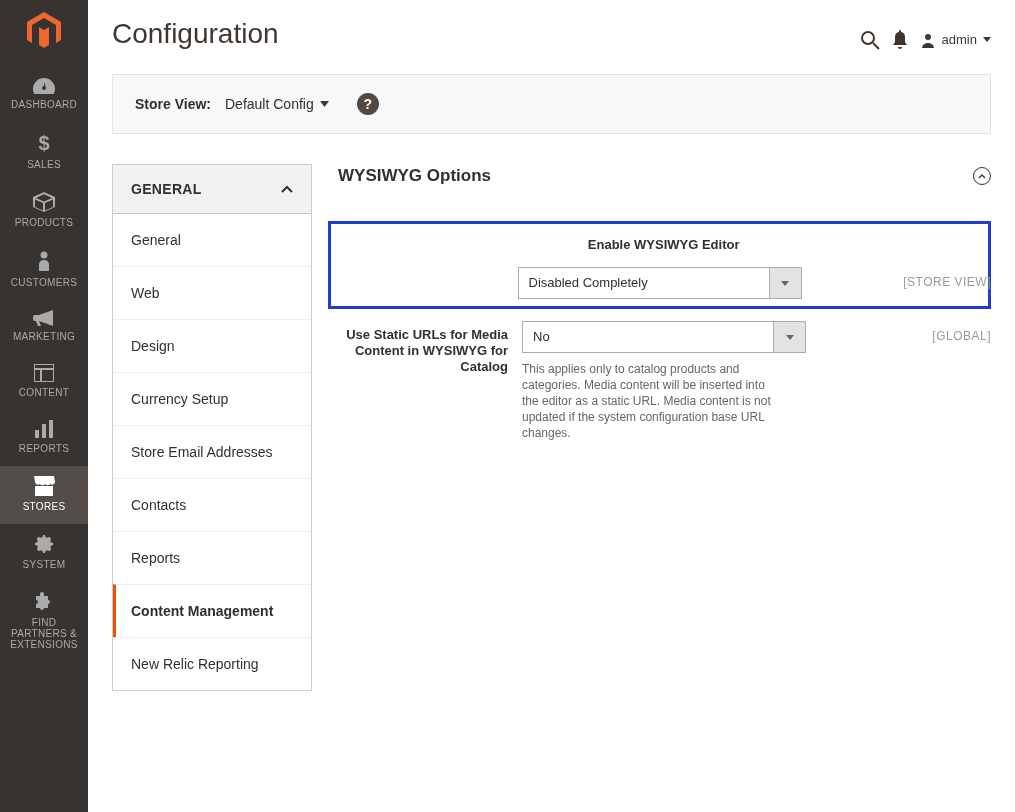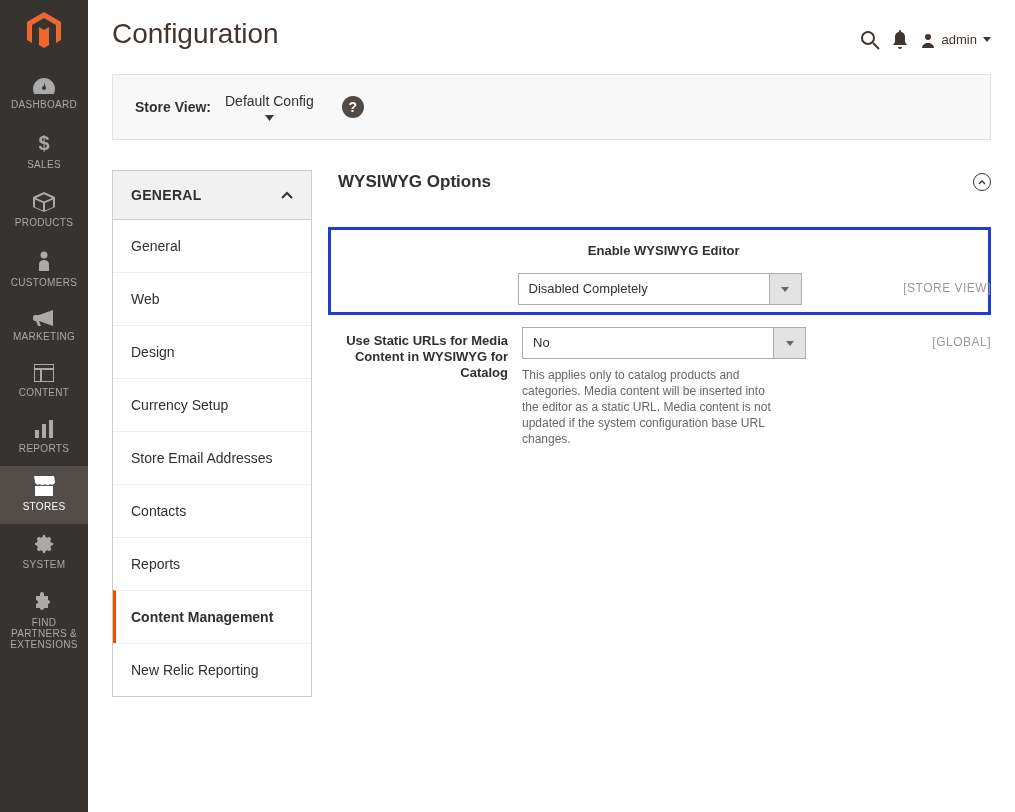--- a/index.html
+++ b/index.html
@@ -13,21 +13,21 @@
 .nav-item .label { font-size: 10px; letter-spacing: 0.3px; line-height: 11px; }
 .main { flex: 1; padding: 18px 24px 0 24px; overflow: hidden; }
 .header { display: flex; align-items: center; justify-content: space-between; margin-bottom: 24px; text-align: right; }
 .header h1 { font-size: 28px; font-weight: 400; color: #41362f; }
 .header-actions { display: flex; align-items: center; gap: 12px; margin-top: 11px; }
 .header-actions .icon { font-size: 20px; color: #41362f; cursor: pointer; }
 .user { display: flex; align-items: center; gap: 6px; font-size: 13px; color: #41362f; cursor: pointer; }
 .toolbar { background: #f8f8f8; border: 1px solid #e3e3e3; padding: 18px 22px; display: flex; align-items: center; justify-content: space-between; margin-bottom: 30px; }
 .store-view { display: flex; align-items: center; gap: 14px; }
 .store-view-label { font-weight: 600; font-size: 14px; color: #303030; }
-.store-view-select { display: flex; align-items: center; gap: 6px; font-size: 14px; color: #303030; cursor: pointer; flex-direction: column; }
+.store-view-select { display: flex; align-items: center; gap: 6px; font-size: 14px; color: #303030; cursor: pointer; }
 .help-circle { width: 22px; height: 22px; border-radius: 50%; background: #514943; color: #fff; display: flex; align-items: center; justify-content: center; font-weight: bold; font-size: 14px; margin-left: 14px; cursor: pointer; }
 .save-btn { background: #eb5202; color: #fff; border: none; padding: 12px 22px; font-size: 16px; font-weight: 600; cursor: pointer; }
 .content { display: flex; gap: 26px; }
 .sidepanel { width: 200px; flex-shrink: 0; }
 .panel-header { background: #f1f1f1; border: 1px solid #ccc; padding: 16px 18px; display: flex; justify-content: space-between; align-items: center; cursor: pointer; }
 .panel-header-title { font-weight: 600; font-size: 14px; color: #303030; letter-spacing: 0.3px; }
 .panel-items { border-left: 1px solid #ccc; border-right: 1px solid #ccc; border-bottom: 1px solid #ccc; }
 .panel-item { padding: 18px 18px; font-size: 14px; color: #303030; cursor: pointer; border-top: 1px solid #eee; }
 .panel-item:first-child { border-top: none; }
 .panel-item.active { border-left: 3px solid #eb5202; padding-left: 15px; font-weight: 600; }

